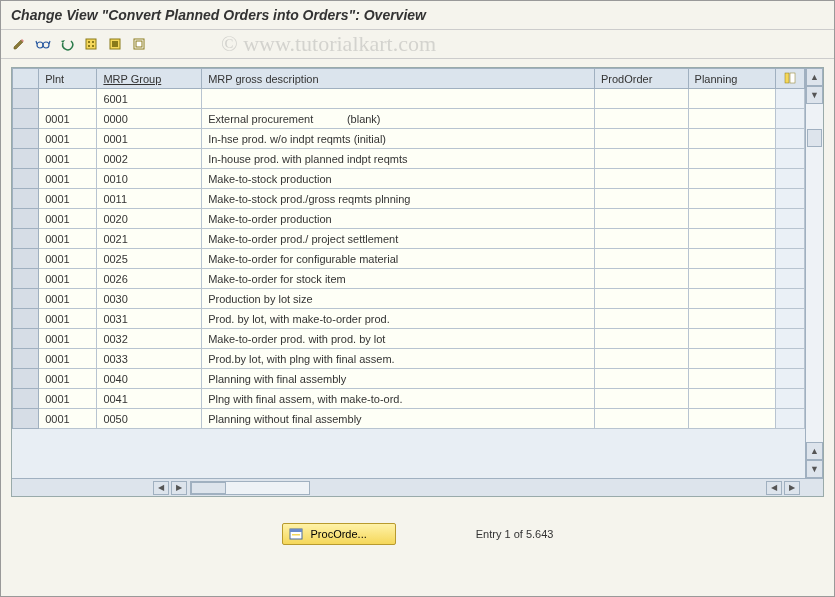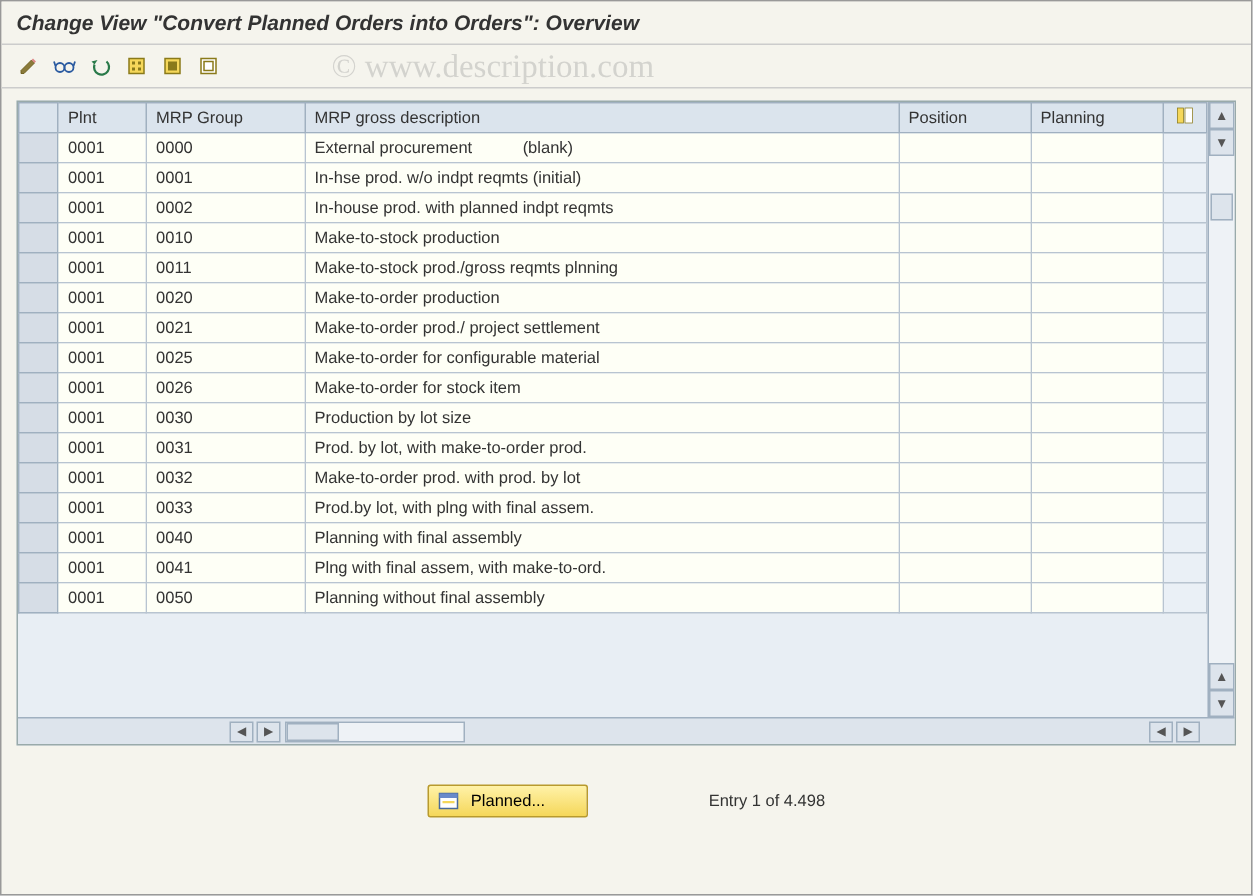--- a/index.html
+++ b/index.html
@@ -102,21 +102,21 @@
       font-size: 11px;
       font-family: Arial, sans-serif;
       color: #333;
     }
     td.selector-cell {
       width: 18px;
       background: #d6dde6;
       border: 1px solid #a0b0c0;
     }
     th.col-plnt { width: 40px; }
-    th.col-mrpg { width: 72px; }
+    th.col-mrpg { width: 72px; text-decoration: underline; }
     th.col-desc { width: 270px; }
     th.col-prod { width: 60px; }
     th.col-proc { width: 60px; }
     th.col-cfg { width: 20px; text-align: center; padding: 0; }
     .vscroll {
       width: 18px;
       background: #dde4ec;
       border-left: 1px solid #a0b0c0;
       display: flex;
       flex-direction: column;
@@ -216,21 +216,21 @@
       display: inline-block;
       width: 12px;
       height: 12px;
     }
   </style>
 </head>
 <body>
 
 <div class="title-bar">Change View "Convert Planned Orders into Orders": Overview</div>
 
-<div class="watermark">© www.description.com</div>
+<div class="watermark">© www.tutorialkart.com</div>
 
 <div class="toolbar">
   <div class="toolbar-btn">
     <svg width="14" height="14" viewBox="0 0 14 14">
         <path d="M2 10 L9 3 L11 5 L4 12 L2 12 Z" fill="#8a7a3a" stroke="#6a5a1a" stroke-width="0.6"></path>
         <path d="M9 3 L10 2 L12 4 L11 5 Z" fill="#d88"></path>
       </svg>
   </div>
   <div class="toolbar-btn">
     <svg width="16" height="14" viewBox="0 0 16 14">
@@ -271,31 +271,40 @@
 <div class="table-container">
   <div class="table-scroll-wrap">
     <div class="table-main">
       <table>
         <thead>
           <tr>
             <th class="selector-cell"></th>
             <th class="col-plnt">Plnt</th>
             <th class="col-mrpg">MRP Group</th>
             <th class="col-desc">MRP gross description</th>
-            <th class="col-prod">Position</th>
+            <th class="col-prod">ProdOrder</th>
             <th class="col-proc">Planning</th>
             <th class="col-cfg">
               <svg class="cfg-icon" viewBox="0 0 12 12">
                   <rect x="1" y="1" width="4" height="10" fill="#f5d75a" stroke="#8a7a1a" stroke-width="0.5"></rect>
                   <rect x="6" y="1" width="5" height="10" fill="#fff" stroke="#8a7a1a" stroke-width="0.5"></rect>
                 </svg>
             </th>
           </tr>
         </thead>
         <tbody id="tbody">
+        <tr>
+    <td class="selector-cell"></td>
+    <td class="input-cell"><input class="cell-input" value="" style=""></td>
+    <td class="input-cell"><input class="cell-input" value="6001" style=""></td>
+    <td class="input-cell"><input class="cell-input" value="" style=""></td>
+    <td class="input-cell"><input class="cell-input" value="" style=""></td>
+    <td class="input-cell"><input class="cell-input" value="" style=""></td>
+    <td></td>
+  </tr>
             <tr>
     <td class="selector-cell"></td>
     <td class="input-cell"><input class="cell-input" value="0001" style=""></td>
     <td class="input-cell"><input class="cell-input" value="0000" style=""></td>
     <td class="input-cell"><input class="cell-input" value="External procurement           (blank)" style=""></td>
     <td class="input-cell"><input class="cell-input" value="" style=""></td>
     <td class="input-cell"><input class="cell-input" value="" style=""></td>
     <td></td>
   </tr>
             <tr>
@@ -461,16 +470,16 @@
 
 <div class="footer">
   <button class="position-btn">
     <span class="icon">
       <svg width="14" height="14" viewBox="0 0 14 14">
           <rect x="1" y="2" width="12" height="10" fill="#fff" stroke="#4a6a9a"></rect>
           <rect x="1" y="2" width="12" height="3" fill="#6a8aca"></rect>
           <rect x="3" y="7" width="8" height="1.5" fill="#f5d75a"></rect>
         </svg>
     </span>
-    <span>Planned...</span>
+    <span>ProcOrde...</span>
   </button>
-  <span class="entry-label">Entry 1 of 4.498</span>
+  <span class="entry-label">Entry 1 of 5.643</span>
 </div>
 
 </body></html>

